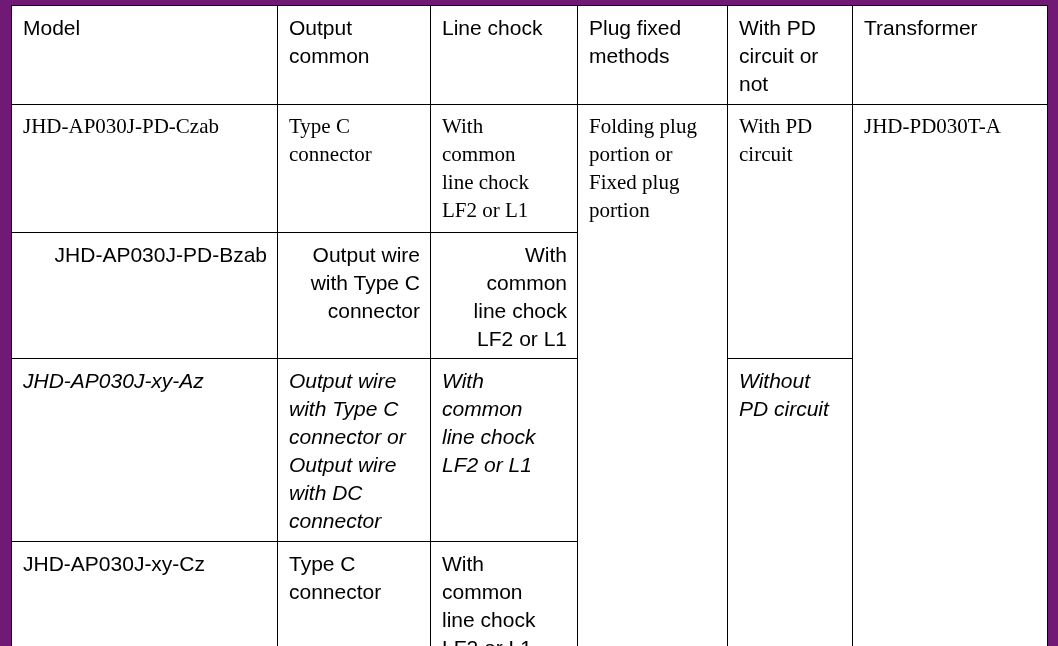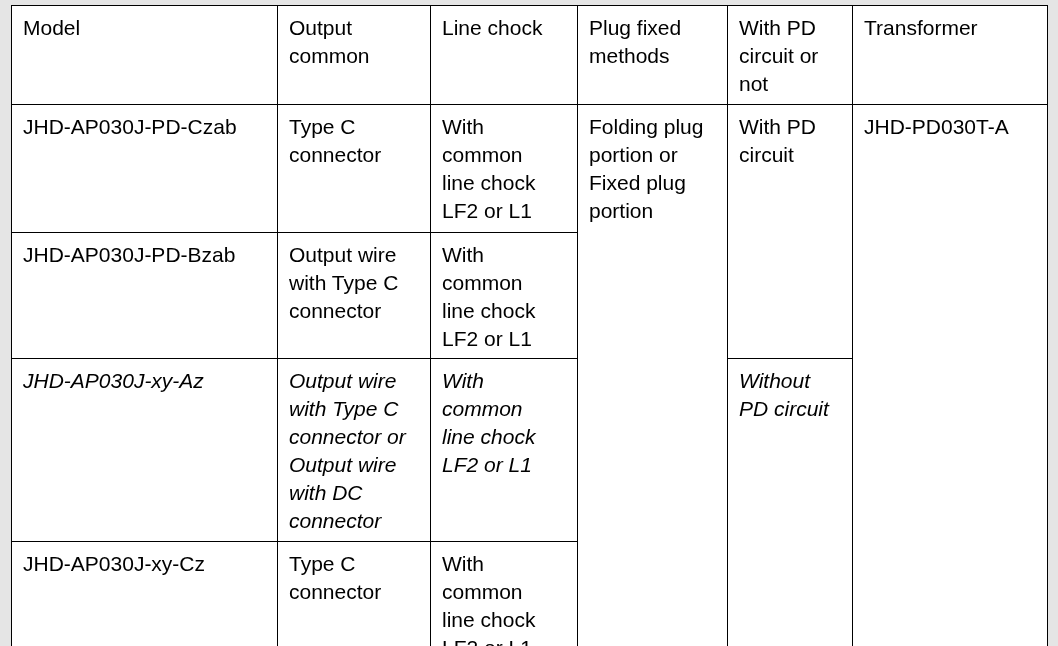--- a/index.html
+++ b/index.html
@@ -11,21 +11,21 @@
     width: 1058px;
     height: 646px;
     font-family: "Liberation Sans", sans-serif;
     color: #000000;
     overflow: hidden;
   }
   .page {
     position: relative;
     width: 1058px;
     height: 646px;
-    background: #e5e5e5;
+    background: #701a75;
   }
   .spec-table {
     position: absolute;
     left: 11px;
     top: 5px;
     width: 1036px;
     border-collapse: collapse;
     table-layout: fixed;
     background: #ffffff;
   }
@@ -42,22 +42,22 @@
   }
   
   col.c-model       { width: 266px; }
   col.c-output      { width: 153px; }
   col.c-chock       { width: 147px; }
   col.c-plug        { width: 150px; }
   col.c-pd          { width: 125px; }
   col.c-transformer { width: 195px; }
 
   tr.header-row td { height: 80px; }
-  tr.row-1 td { height: 113px; }
-  tr.row-2 td { height: 108px; }
+  tr.row-1 td { height: 113px; font-family: Liberation Serif, serif; }
+  tr.row-2 td { height: 108px; text-align: right; }
   tr.row-3 td { height: 158px; font-style: italic; }
   tr.row-4 td { height: 112px; }
 </style>
 </head>
 <body>
 
 <div class="page">
 
   <table class="spec-table">
     <colgroup>

